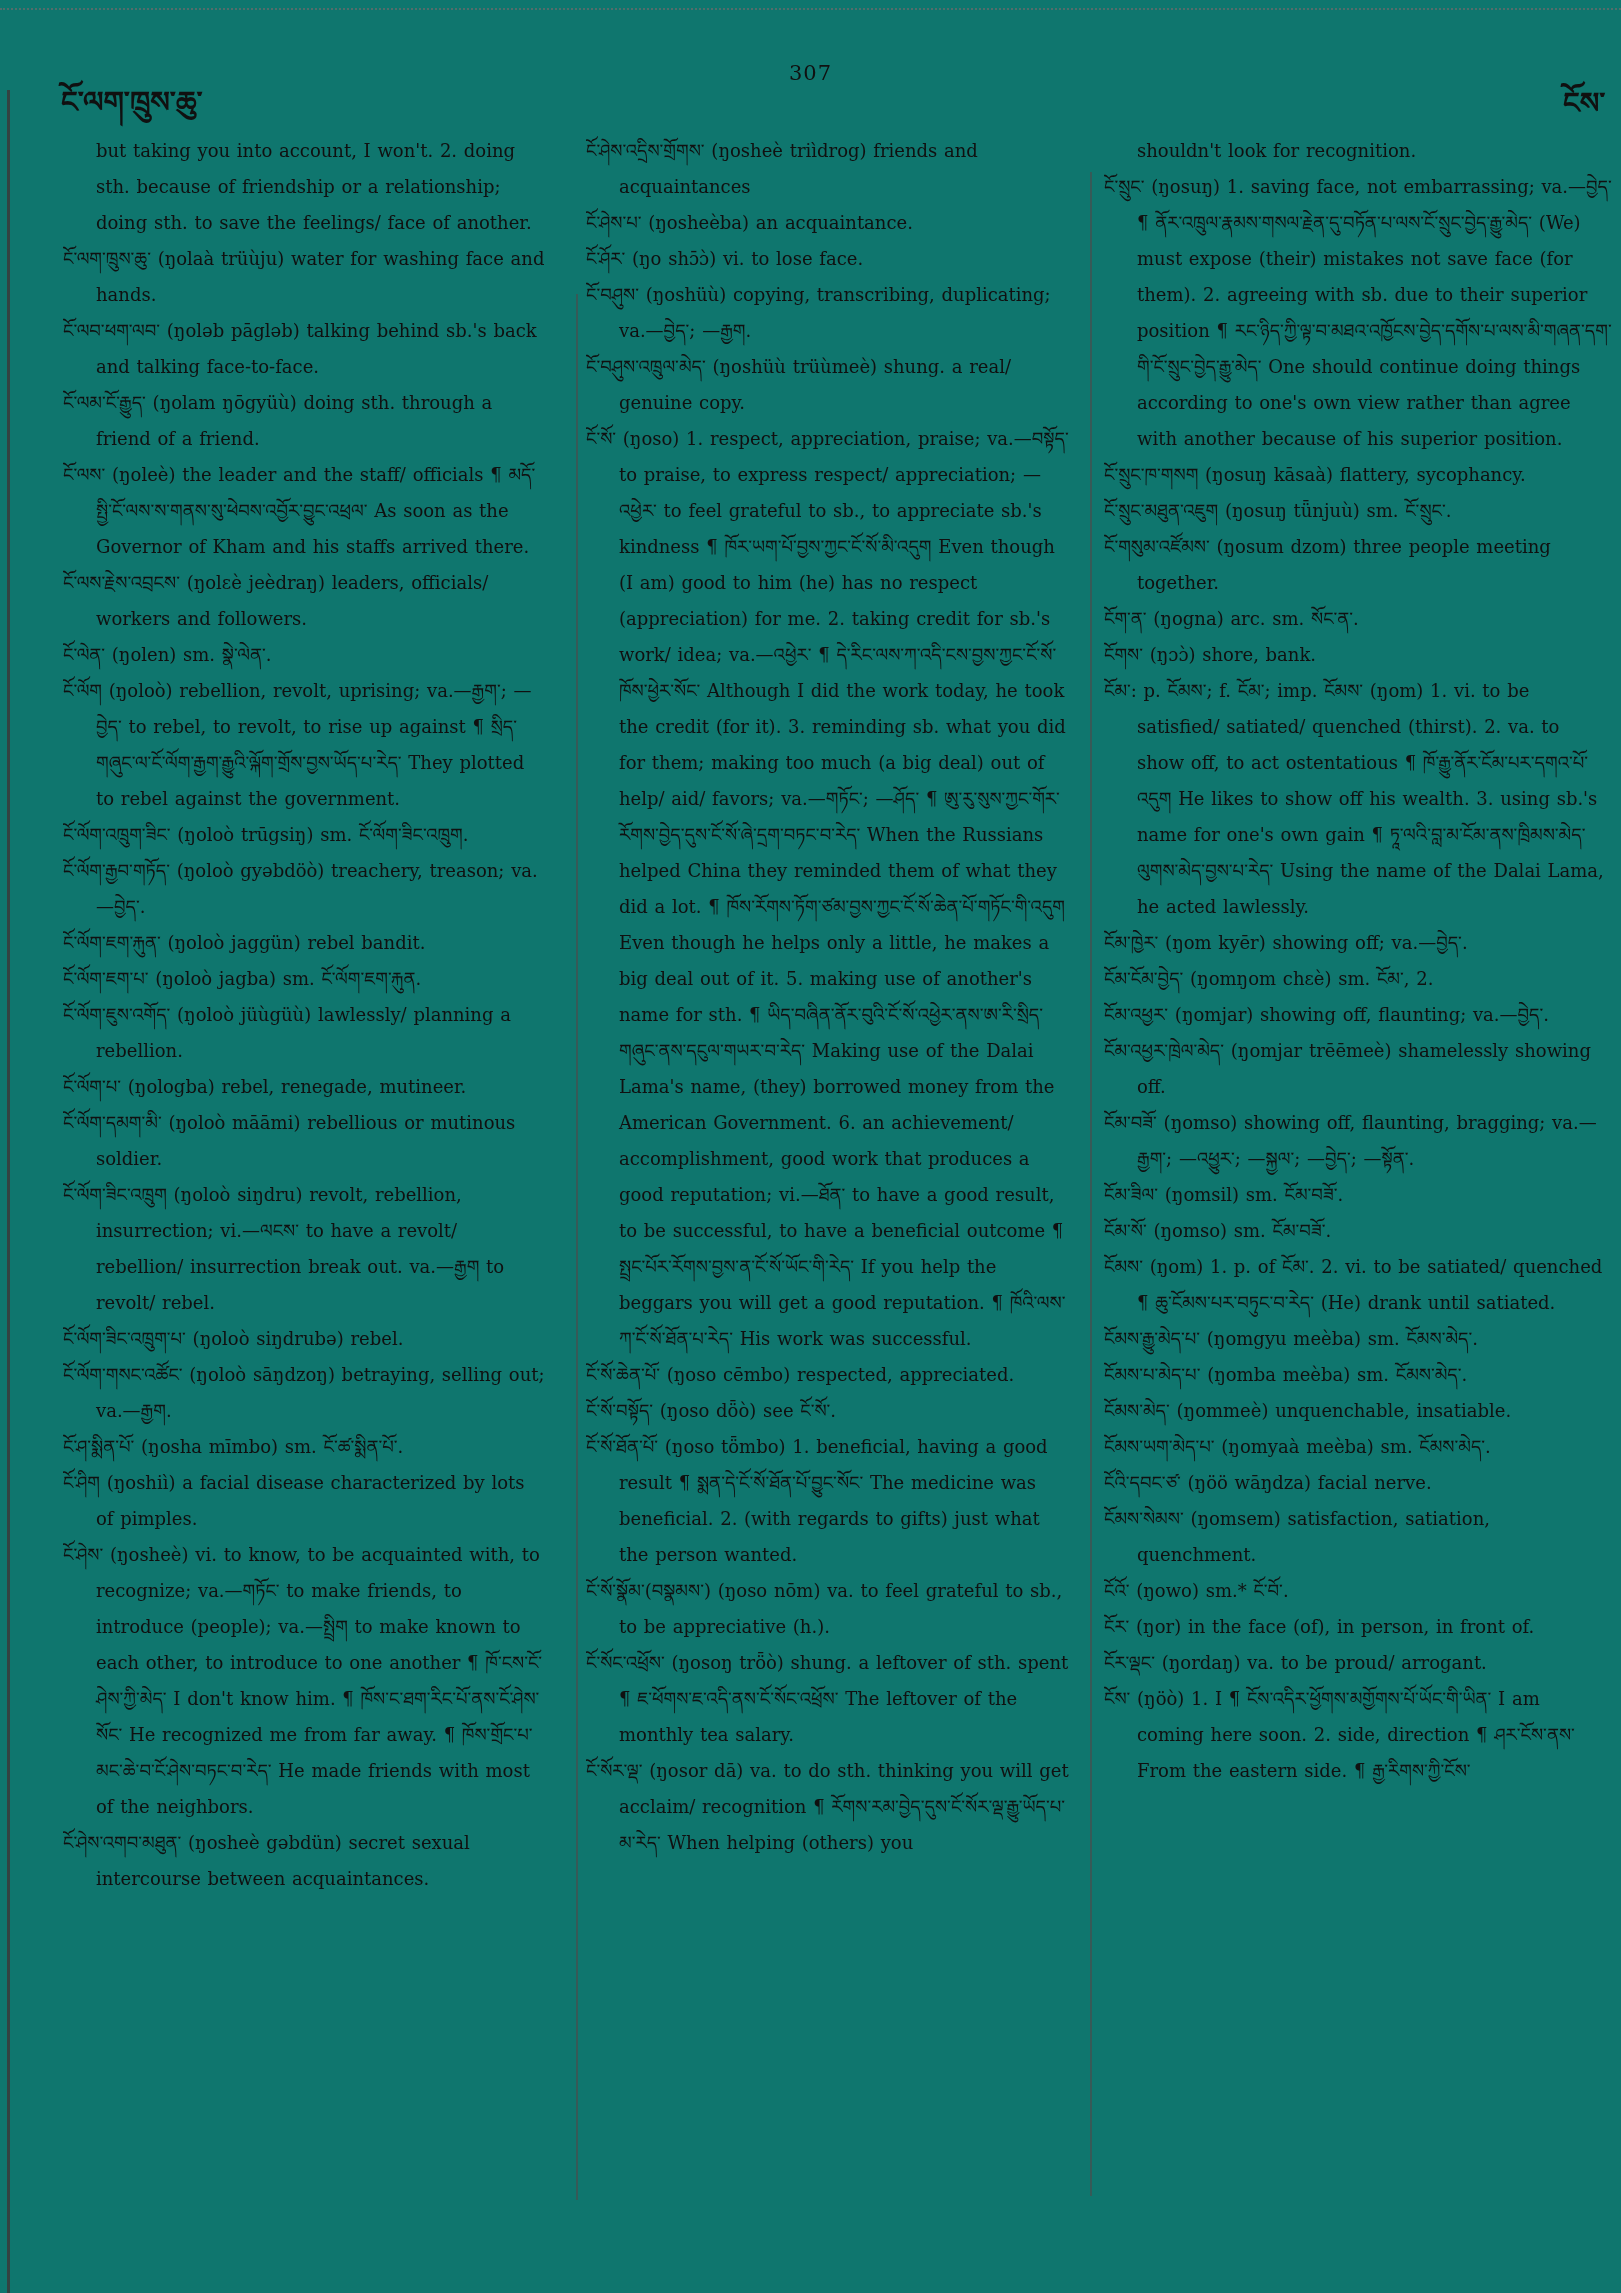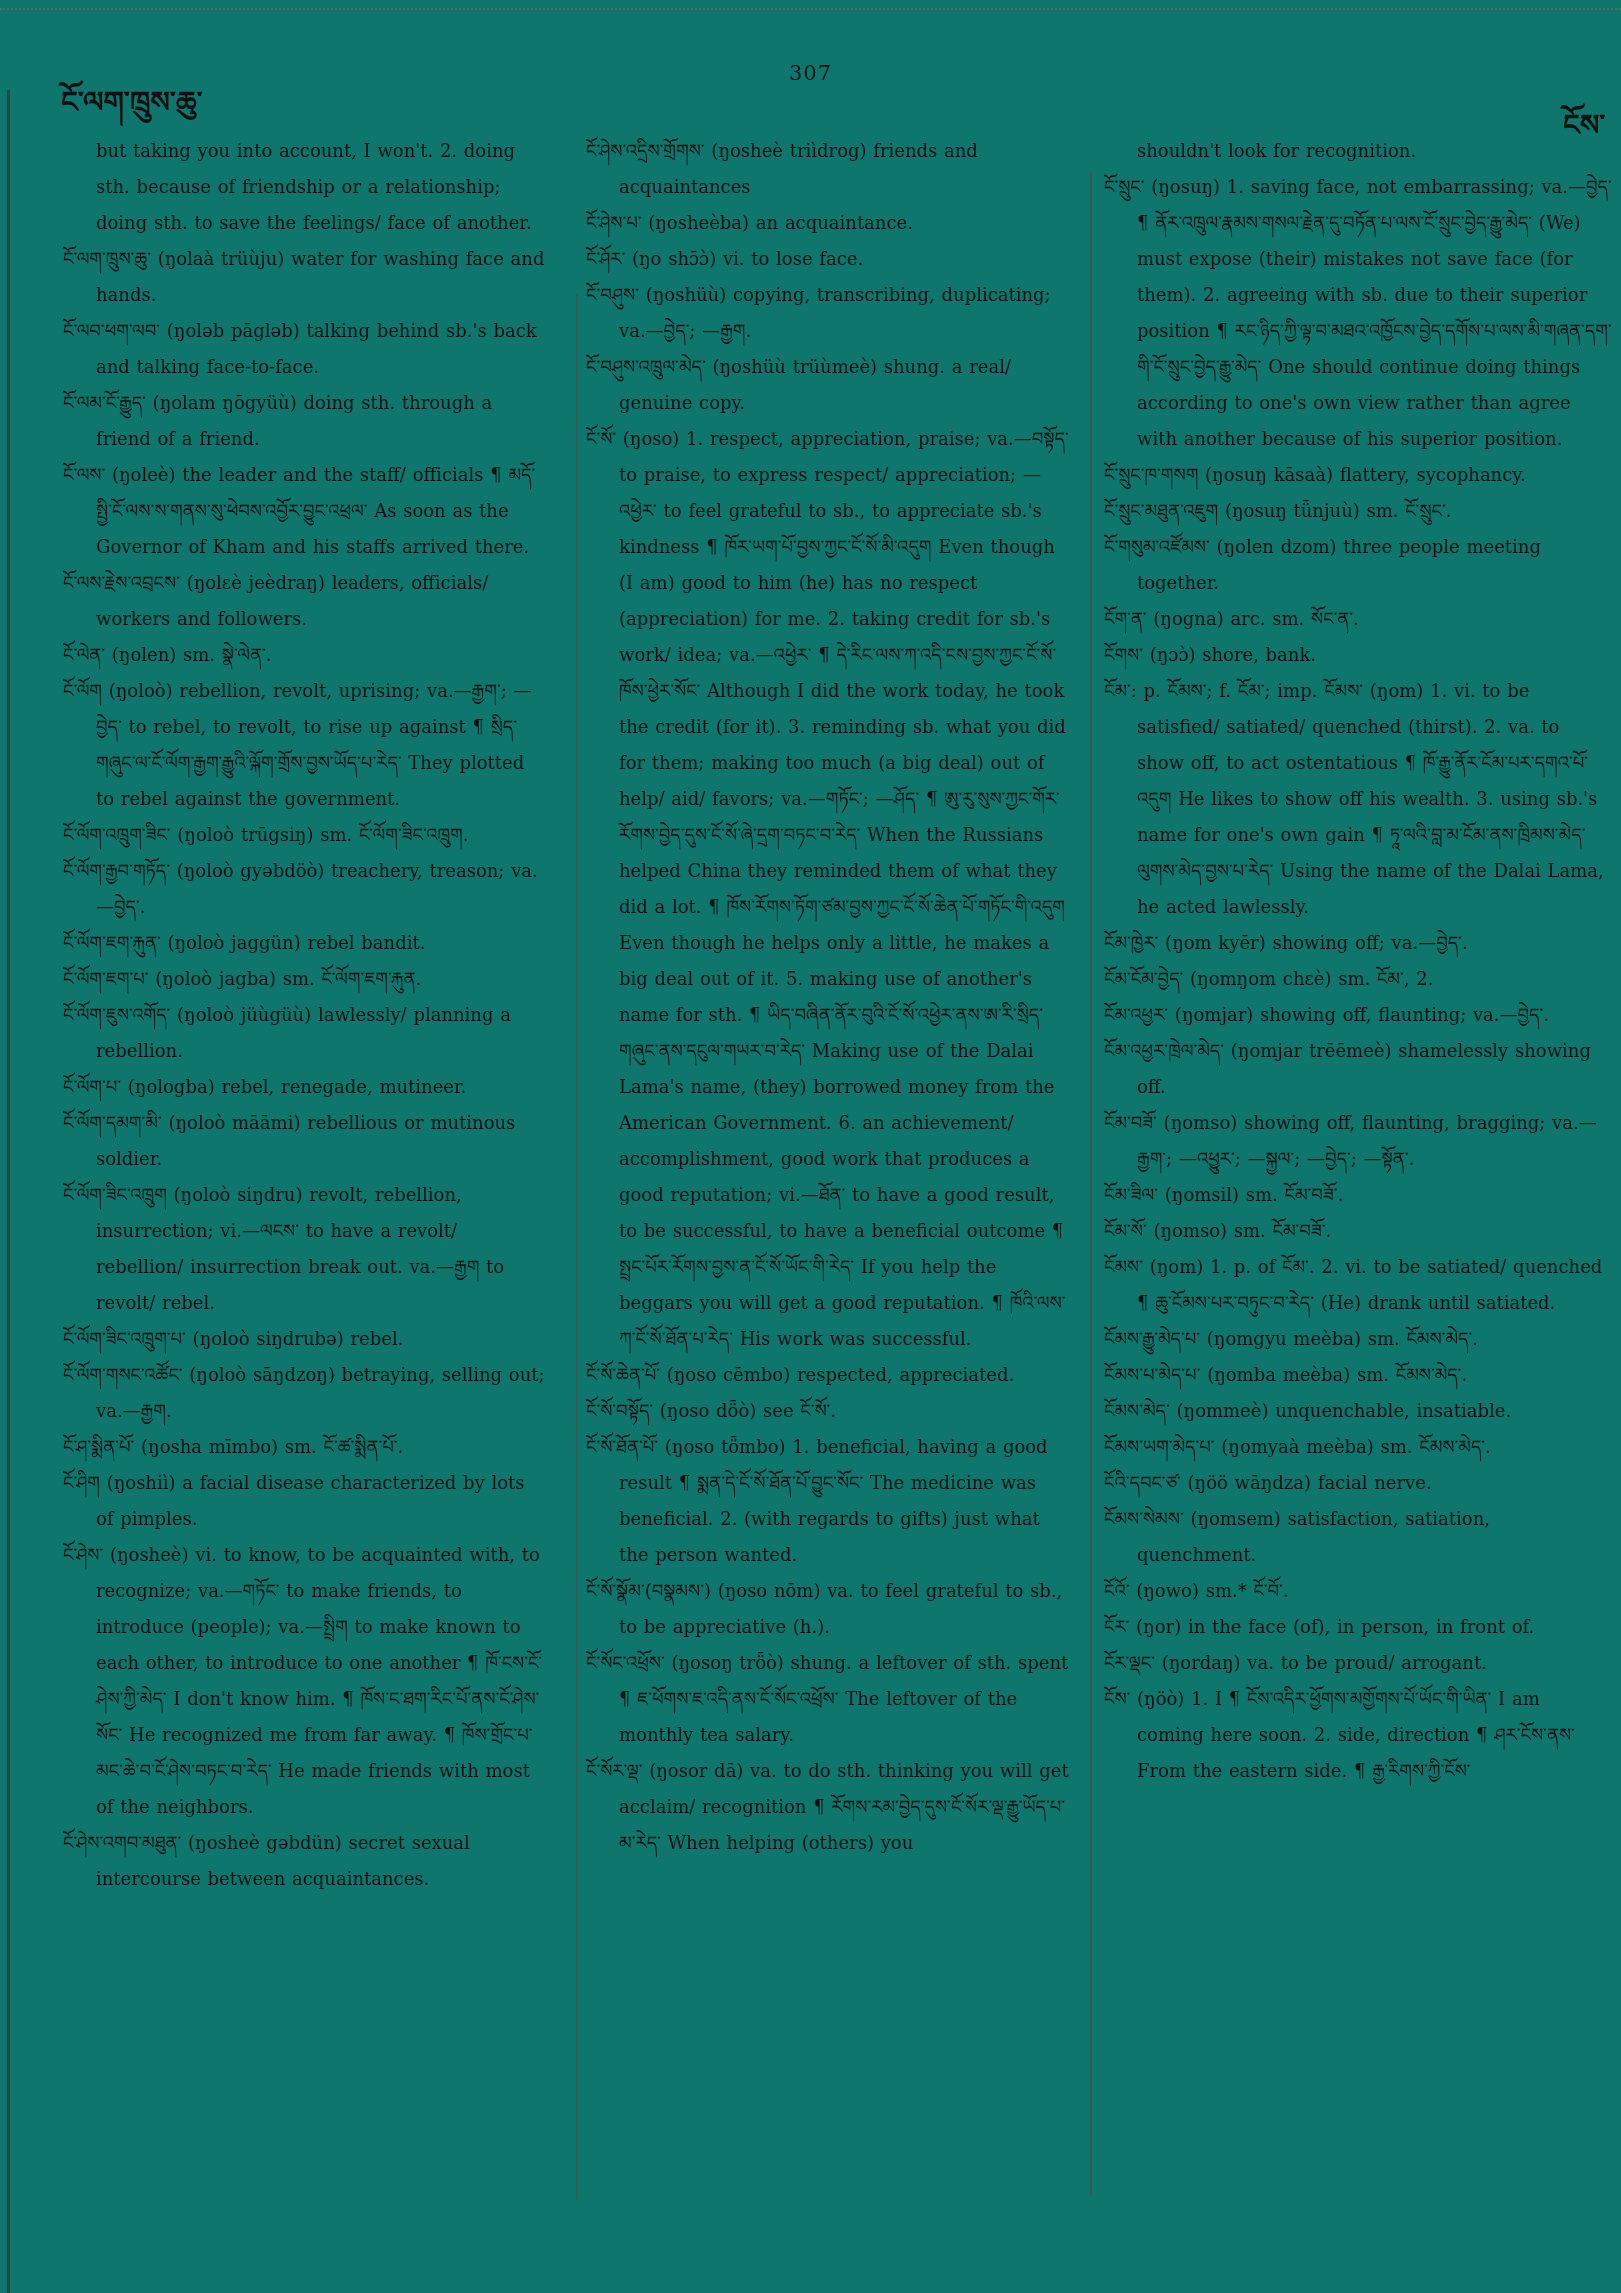--- a/index.html
+++ b/index.html
@@ -21,21 +21,21 @@
     background:#3a3a3a;opacity:.85;
   }
   .divider{position:absolute;width:2px;background:#4c4c4c;opacity:.65;}
   .divider.d1{left:576px;top:294px;height:1906px;}
   .divider.d2{left:1090px;top:172px;height:2024px;}
   .hdr-tib{
     position:absolute;font-size:29px;font-weight:bold;
     font-family:"DejaVu Sans","Liberation Sans",sans-serif;
   }
   .hdr-left{left:61px;top:69px;}
-  .hdr-right{right:15.7px;top:92px;}
+  .hdr-right{right:15.7px;top:70px;}
   .page-num{
     position:absolute;left:0;top:61px;width:100%;
     text-align:center;font-size:21px;letter-spacing:1px;
   }
   .col{
     position:absolute;top:133px;height:2117px;overflow:hidden;
   }
   .col.c1{left:63px;width:482px;}
   .col.c2{left:586px;width:484px;}
   .col.c3{left:1104px;width:508px;}
@@ -99,21 +99,21 @@
       <p class="entry">ངོ་སོ་ཐོན་པོ་ (ŋoso tȫmbo) 1. beneficial, having a good result ¶ སྨན་དེ་ངོ་སོ་ཐོན་པོ་བྱུང་སོང་  The medicine was beneficial.  2. (with regards to gifts) just what the person wanted.</p>
       <p class="entry">ངོ་སོ་སྣོམ་(བསྣམས་) (ŋoso nōm) va. to feel grateful to sb., to be appreciative (h.).</p>
       <p class="entry">ངོ་སོང་འཕྲོས་ (ŋosoŋ trȫò) shung. a leftover of sth. spent ¶ ཇ་ཕོགས་ཇ་འདི་ནས་ངོ་སོང་འཕྲོས་  The leftover of the monthly tea salary.</p>
       <p class="entry">ངོ་སོར་ལྡ་ (ŋosor dā) va. to do sth. thinking you will get acclaim/ recognition ¶ རོགས་རམ་བྱེད་དུས་ངོ་སོར་ལྡ་རྒྱུ་ཡོད་པ་མ་རེད་  When helping (others) you</p>
     </div>
   <div class="col c3">
       <p class="entry cont">shouldn't look for recognition.</p>
       <p class="entry">ངོ་སྲུང་ (ŋosuŋ) 1. saving face, not embarrassing; va.—བྱེད་  ¶ ནོར་འཁྲུལ་རྣམས་གསལ་རྗེན་དུ་བཏོན་པ་ལས་ངོ་སྲུང་བྱེད་རྒྱུ་མེད་  (We) must expose (their) mistakes not save face (for them).  2. agreeing with sb. due to their superior position ¶ རང་ཉིད་ཀྱི་ལྟ་བ་མཐའ་འཁྱོངས་བྱེད་དགོས་པ་ལས་མི་གཞན་དག་གི་ངོ་སྲུང་བྱེད་རྒྱུ་མེད་  One should continue doing things according to one's own view rather than agree with another because of his superior position.</p>
       <p class="entry">ངོ་སྲུང་ཁ་གསག (ŋosuŋ kāsaà) flattery, sycophancy.</p>
       <p class="entry">ངོ་སྲུང་མཐུན་འཇུག (ŋosuŋ tǖnjuù) sm. ངོ་སྲུང་.</p>
-      <p class="entry">ངོ་གསུམ་འཛོམས་ (ŋolen dzom) three people meeting together.</p>
+      <p class="entry">ངོ་གསུམ་འཛོམས་ (ŋosum dzom) three people meeting together.</p>
       <p class="entry">ངོག་ན་ (ŋogna) arc. sm. སོང་ན་.</p>
       <p class="entry">ངོགས་ (ŋɔɔ̀) shore, bank.</p>
       <p class="entry">ངོམ་: p. ངོམས་; f. ངོམ་; imp. ངོམས་ (ŋom) 1. vi. to be satisfied/ satiated/ quenched (thirst).  2. va. to show off, to act ostentatious ¶ ཁོ་རྒྱུ་ནོར་ངོམ་པར་དགའ་པོ་འདུག  He likes to show off his wealth.  3. using sb.'s name for one's own gain ¶ ཏཱ་ལའི་བླ་མ་ངོམ་ནས་ཁྲིམས་མེད་ལུགས་མེད་བྱས་པ་རེད་  Using the name of the Dalai Lama, he acted lawlessly.</p>
       <p class="entry">ངོམ་ཁྱེར་ (ŋom kyēr) showing off;  va.—བྱེད་.</p>
       <p class="entry">ངོམ་ངོམ་བྱེད་ (ŋomŋom chɛè) sm. ངོམ་, 2.</p>
       <p class="entry">ངོམ་འཕྱར་ (ŋomjar) showing off, flaunting; va.—བྱེད་.</p>
       <p class="entry">ངོམ་འཕྱར་ཁྲེལ་མེད་ (ŋomjar trēēmeè) shamelessly showing off.</p>
       <p class="entry">ངོམ་བཟོ་ (ŋomso) showing off, flaunting, bragging; va.—རྒྱག་; —འཕྱུར་;  —སྐྱལ་; —བྱེད་; —སྟོན་.</p>
       <p class="entry">ངོམ་ཟིལ་ (ŋomsil) sm. ངོམ་བཟོ་.</p>
       <p class="entry">ངོམ་སོ་ (ŋomso) sm. ངོམ་བཟོ་.</p>

